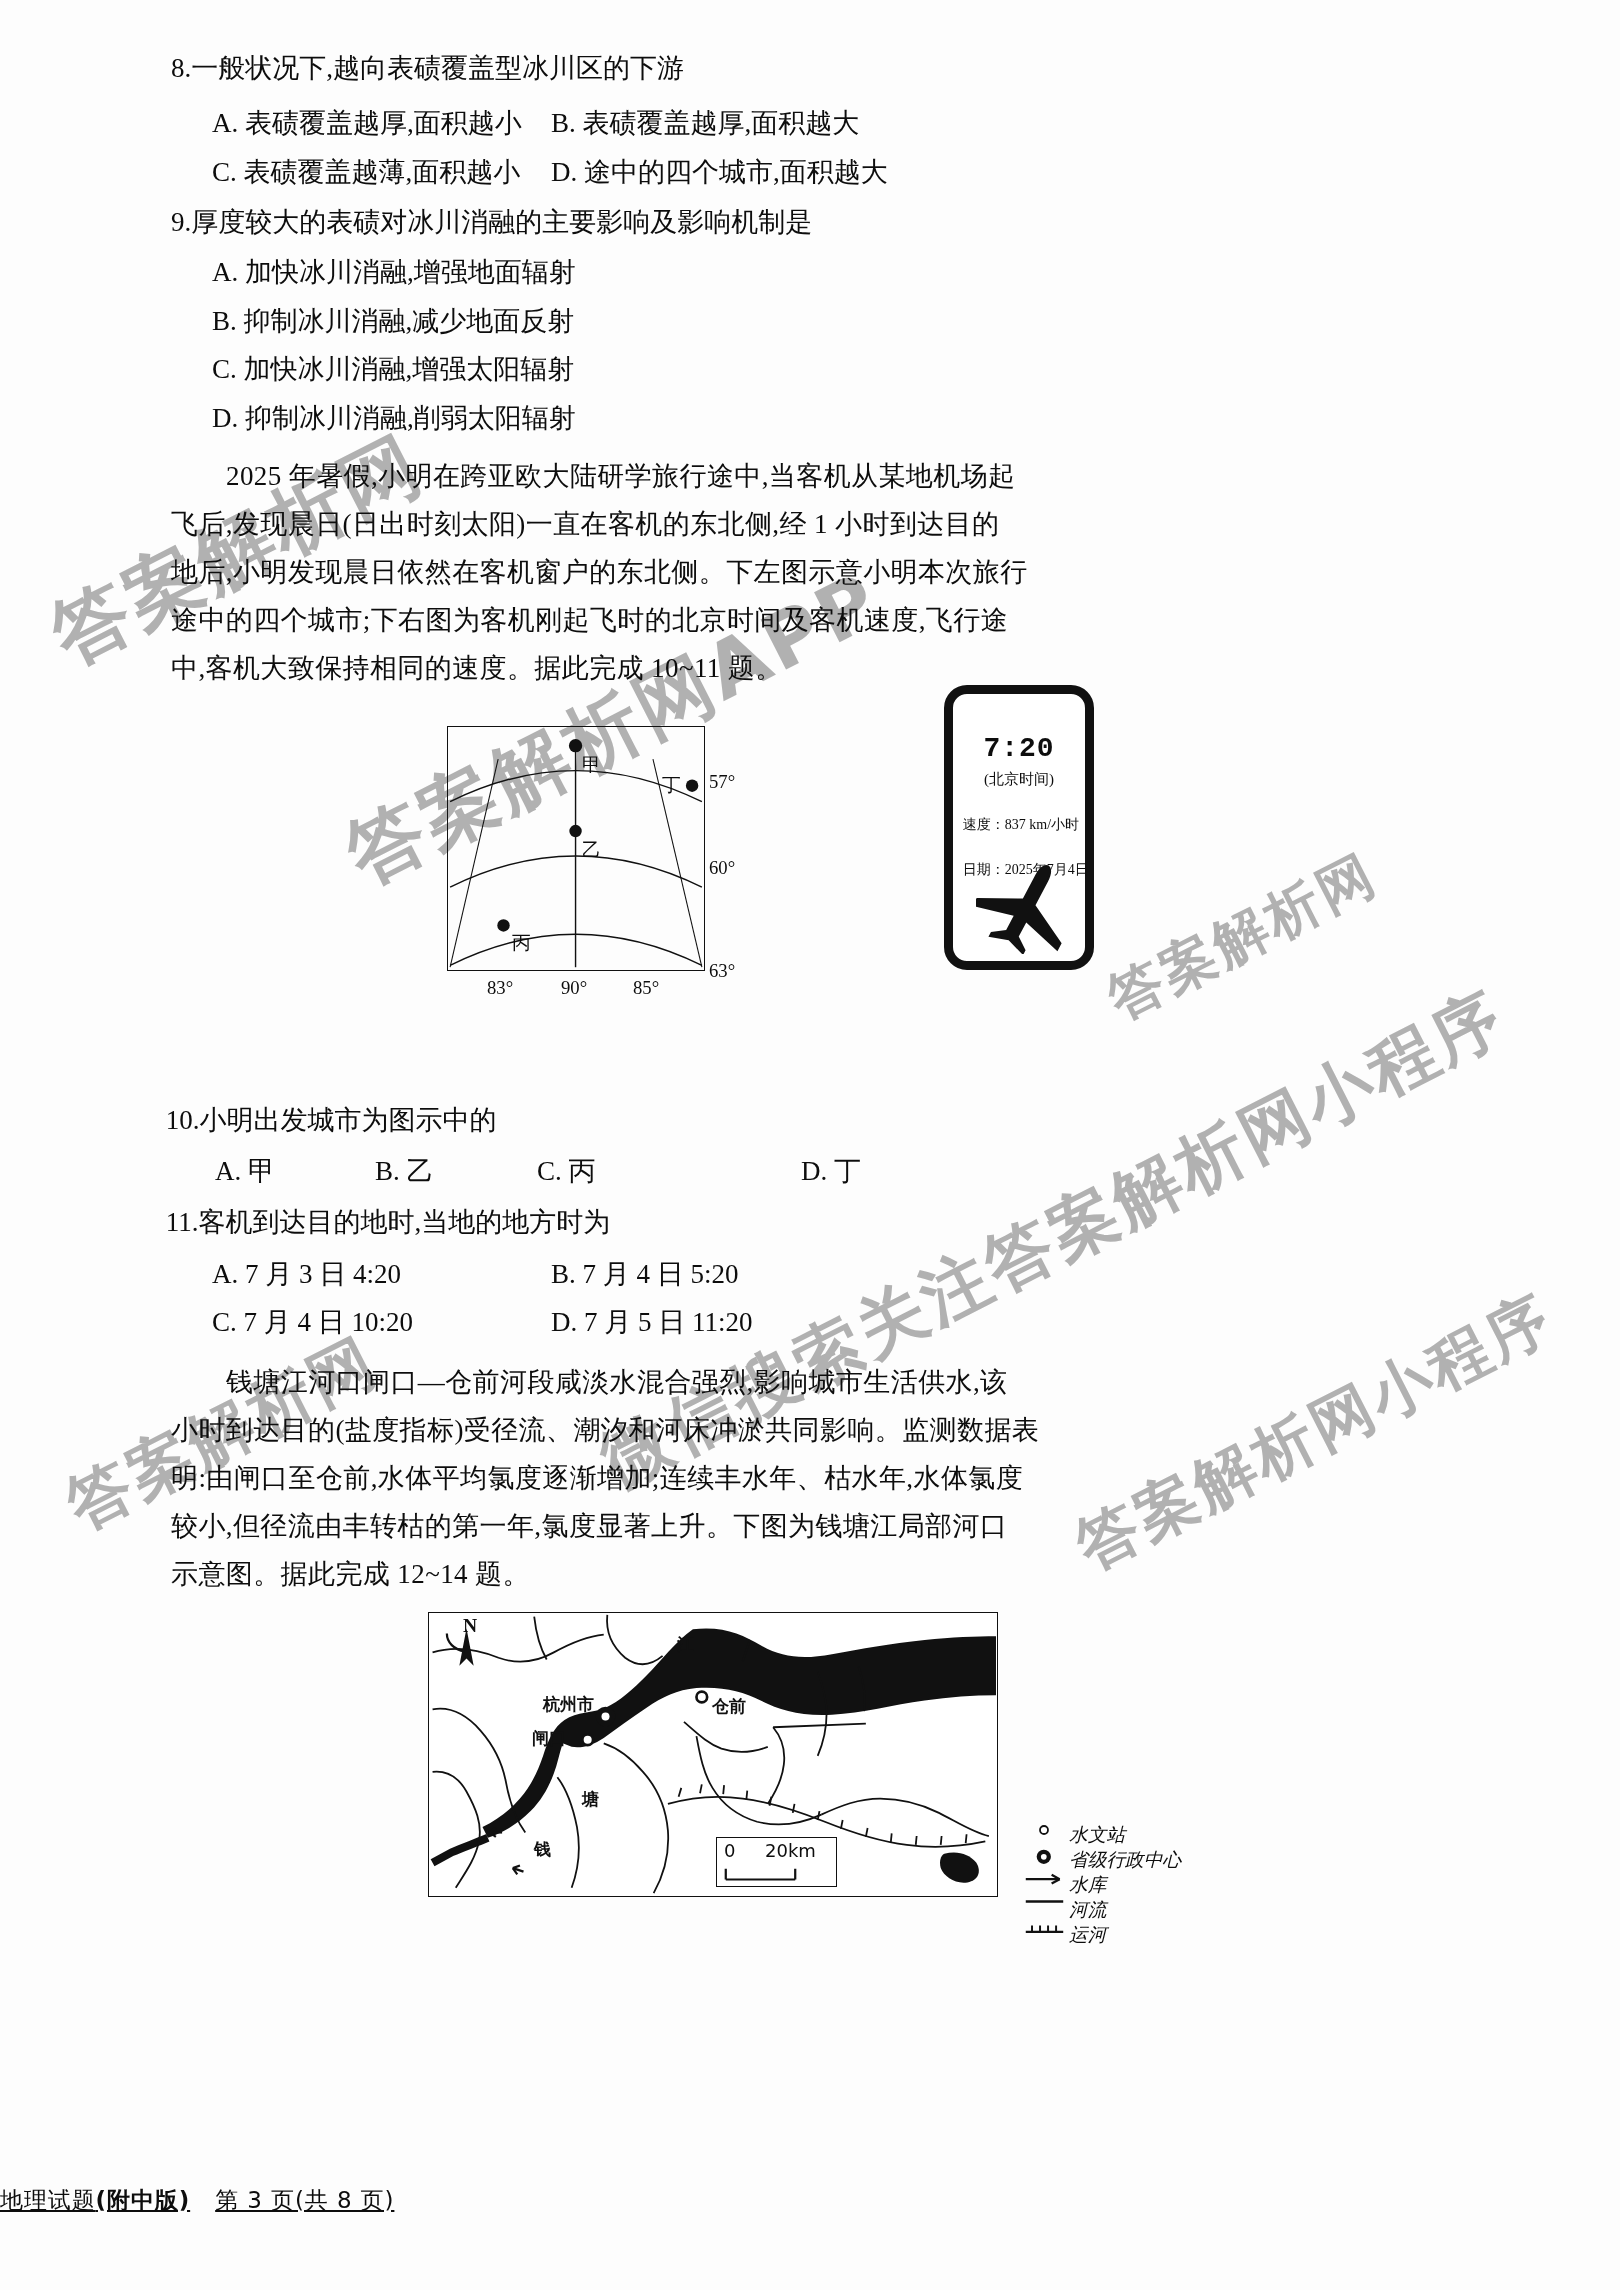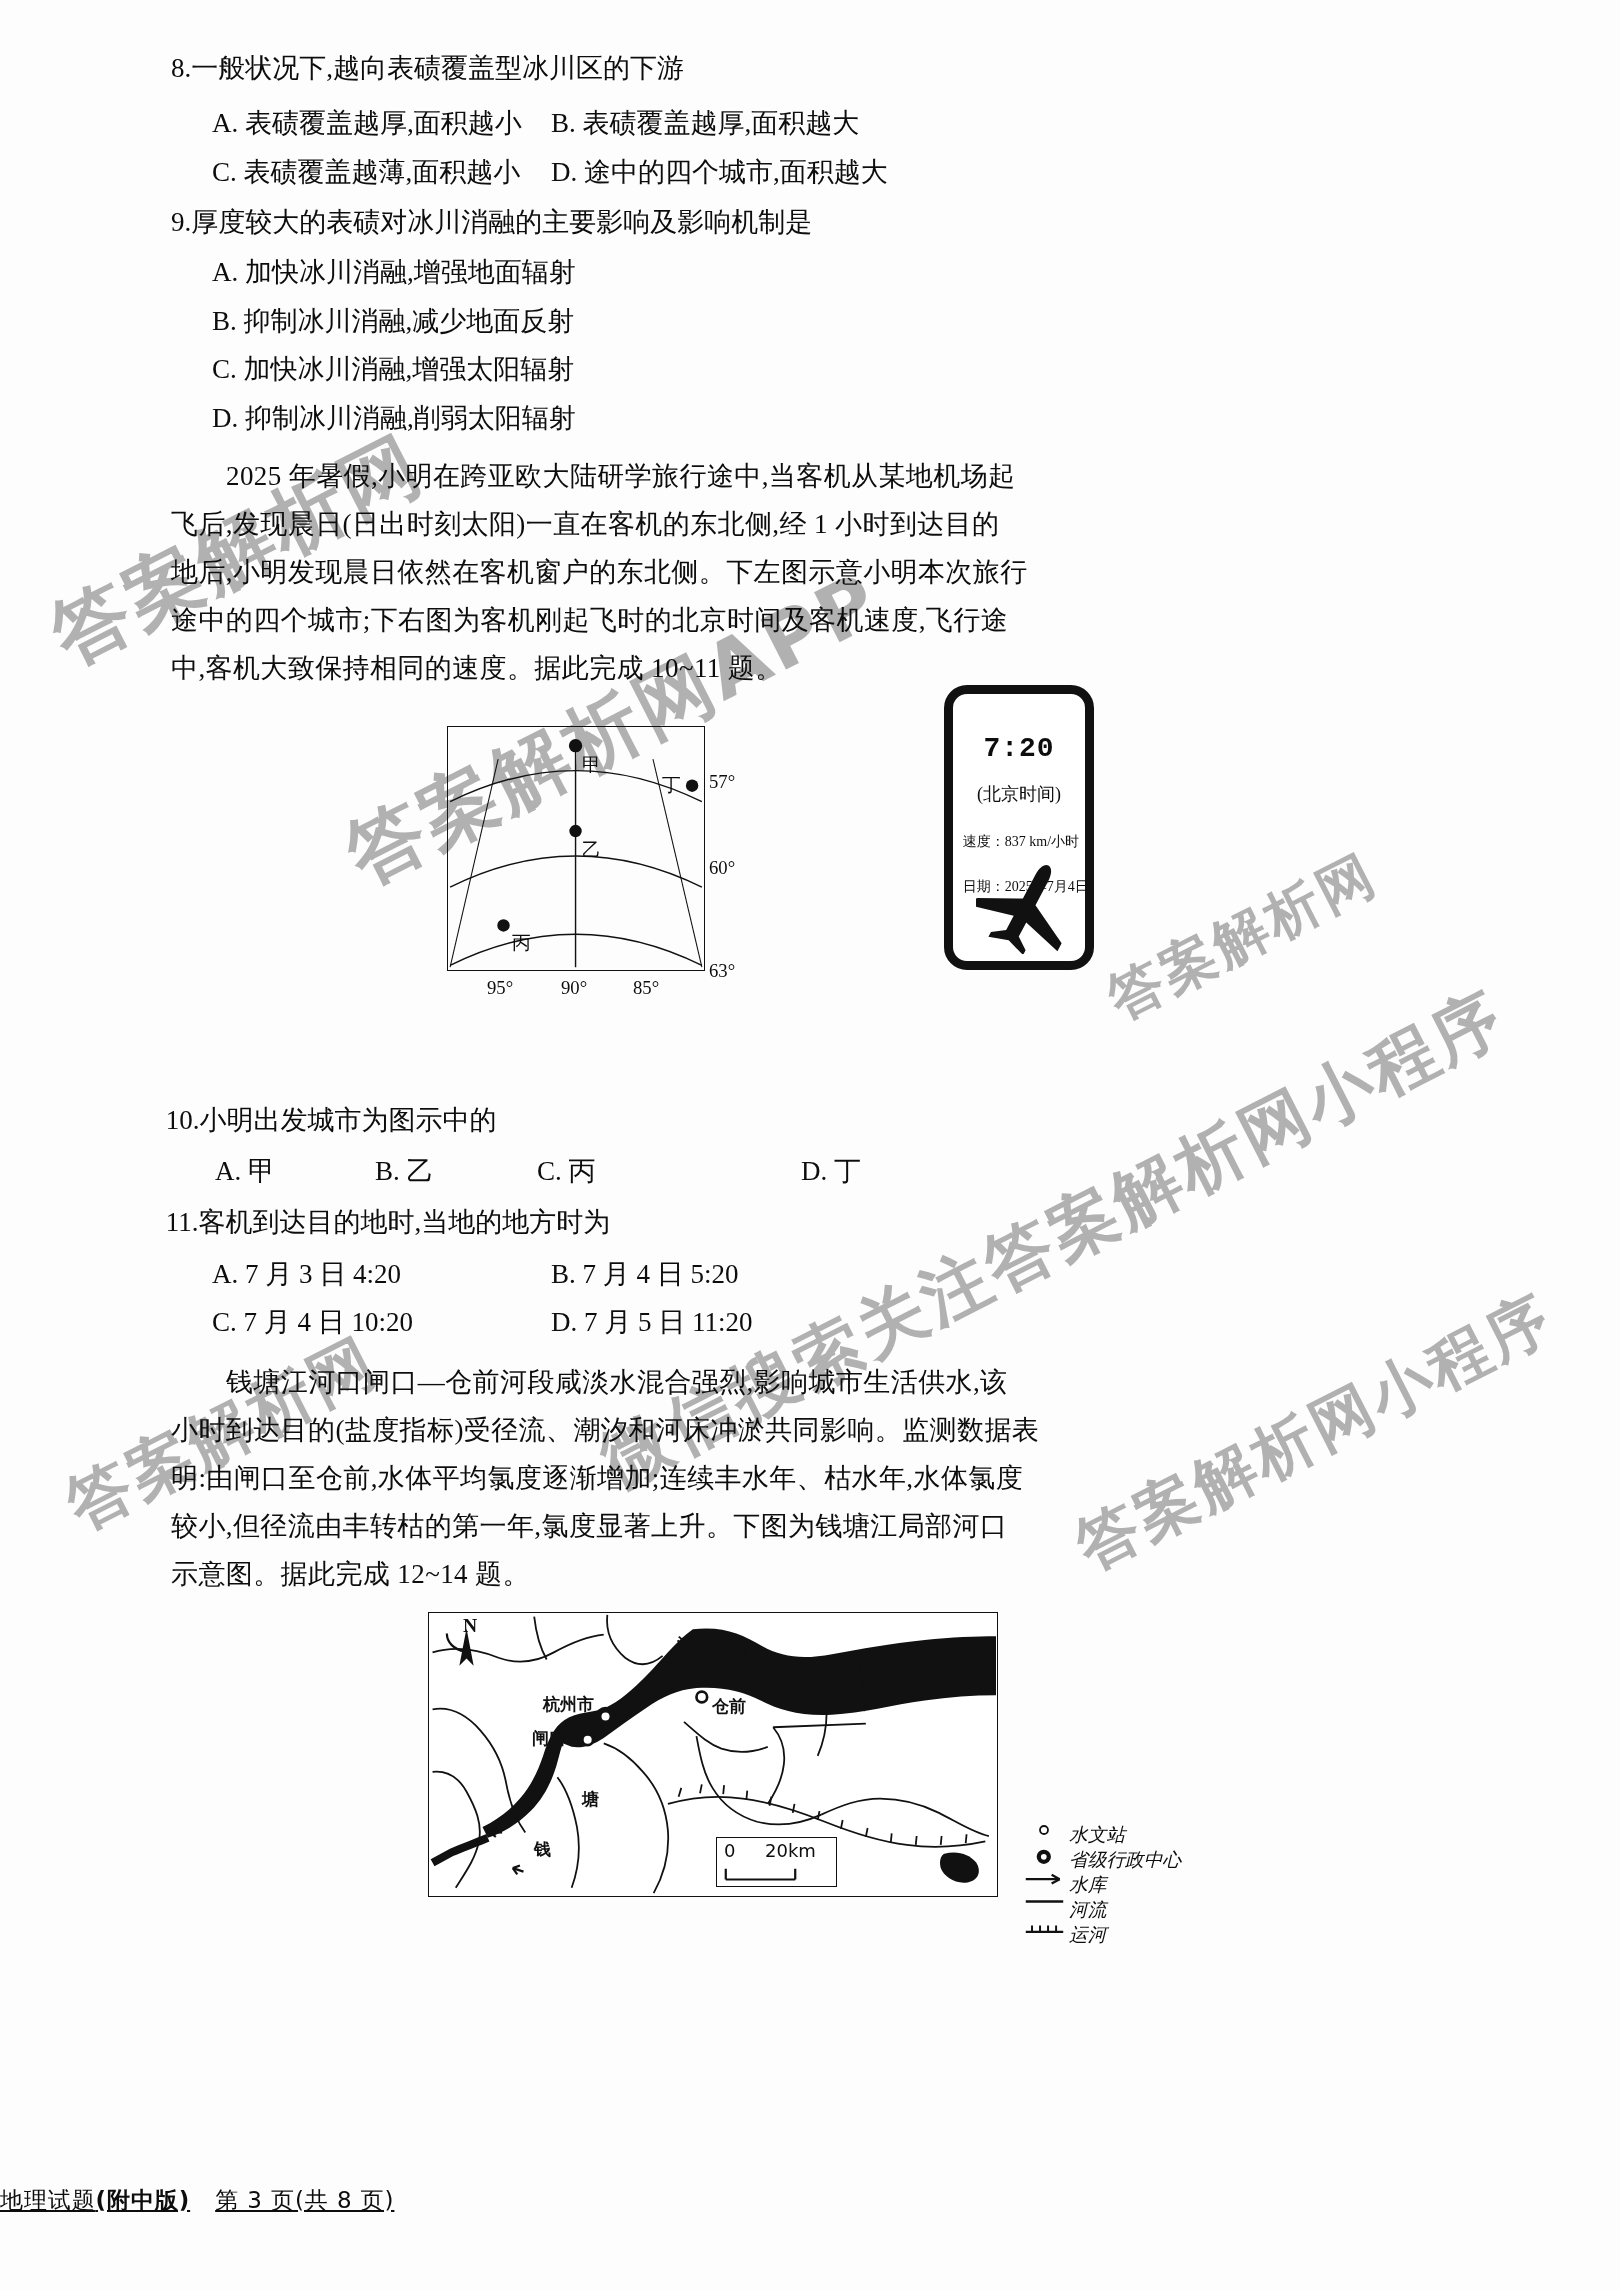--- a/index.html
+++ b/index.html
@@ -115,22 +115,22 @@
   .phone-time {
     text-align: center;
     font-size: 28px;
     font-weight: 700;
     margin-top: 39px;
     letter-spacing: 0.9px;
     font-family: Liberation Mono, monospace;
   }
   .phone-sub {
     text-align: center;
-    font-size: 18px;
-    margin-top: 18px;
+    font-size: 15px;
+    margin-top: 6px;
   }
   .phone-row {
     font-size: 14px;
     margin-left: 9.8px;
     margin-top: 27px;
     white-space: nowrap;
   }
   .plane {
     position: absolute;
     left: 23px;
@@ -291,21 +291,21 @@
           <circle cx="62" cy="223" r="7" fill="#111"></circle>
           <circle cx="274" cy="66" r="7" fill="#111"></circle>
         </svg>
 
         <span class="ax-lab" style="left:134px; top:25px;">甲</span>
         <span class="ax-lab" style="left:134px; top:110px;">乙</span>
         <span class="ax-lab" style="left:64px;  top:203px;">丙</span>
         <span class="ax-lab" style="left:214px; top:45px;">丁</span>
       </div>
 
-      <span class="ax-lab" style="left:316px; top:258px;">95°</span>
+      <span class="ax-lab" style="left:316px; top:258px;">83°</span>
       <span class="ax-lab" style="left:390px; top:258px;">90°</span>
       <span class="ax-lab" style="left:462px; top:258px;">85°</span>
 
       <span class="ax-lab" style="left:538px; top:52px;">57°</span>
       <span class="ax-lab" style="left:538px; top:138px;">60°</span>
       <span class="ax-lab" style="left:538px; top:241px;text-align:right;">63°</span>
 
       <div class="phone">
         <div class="phone-time">7:20</div>
         <div class="phone-sub">(北京时间)</div>

